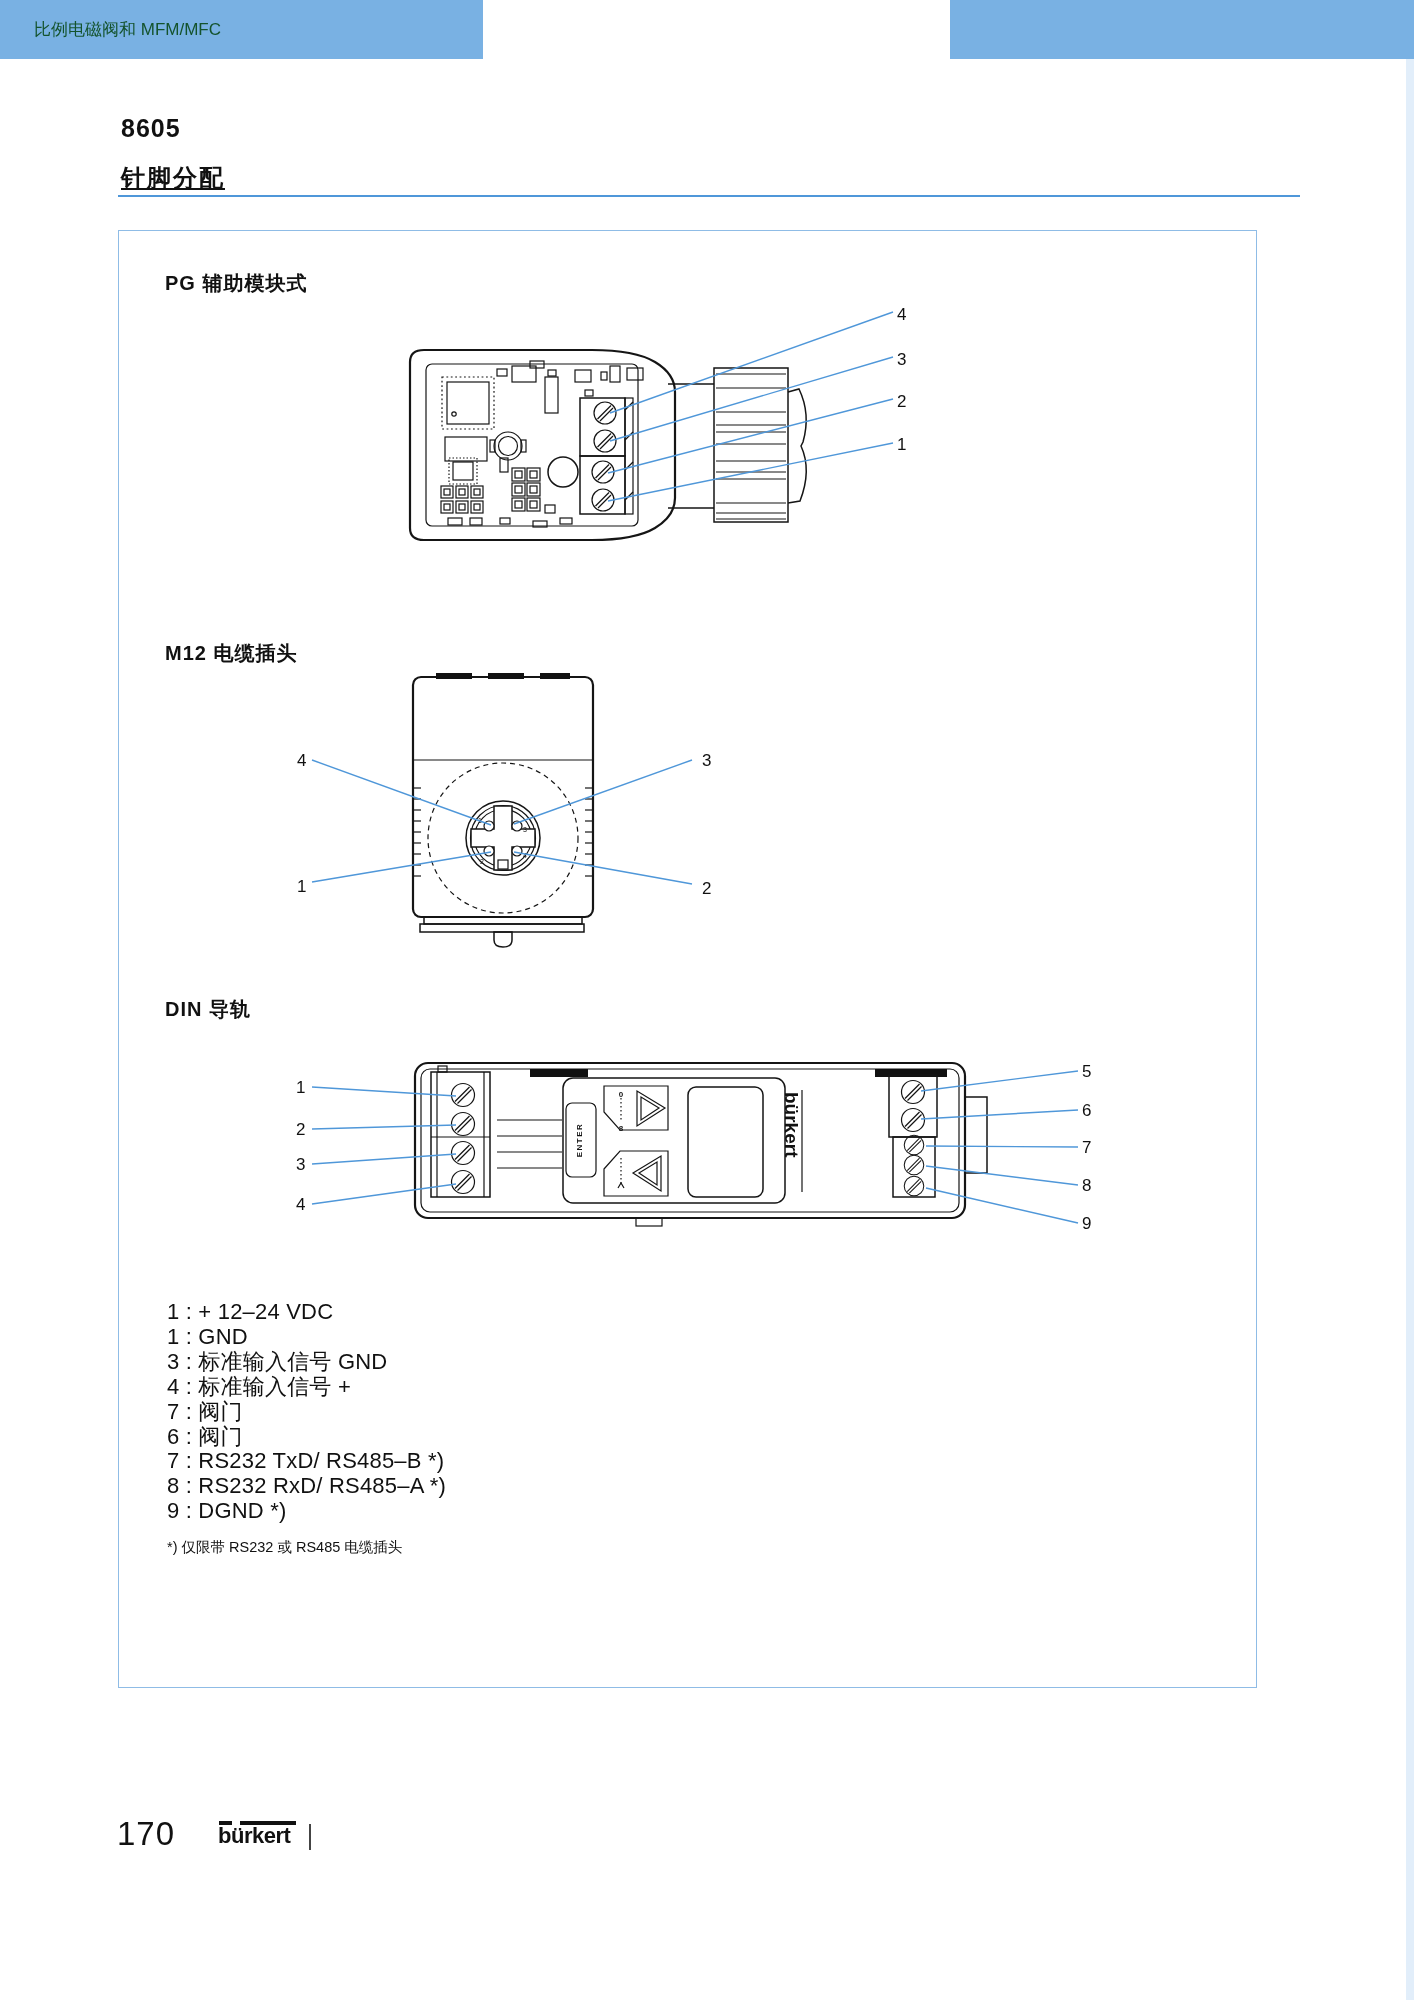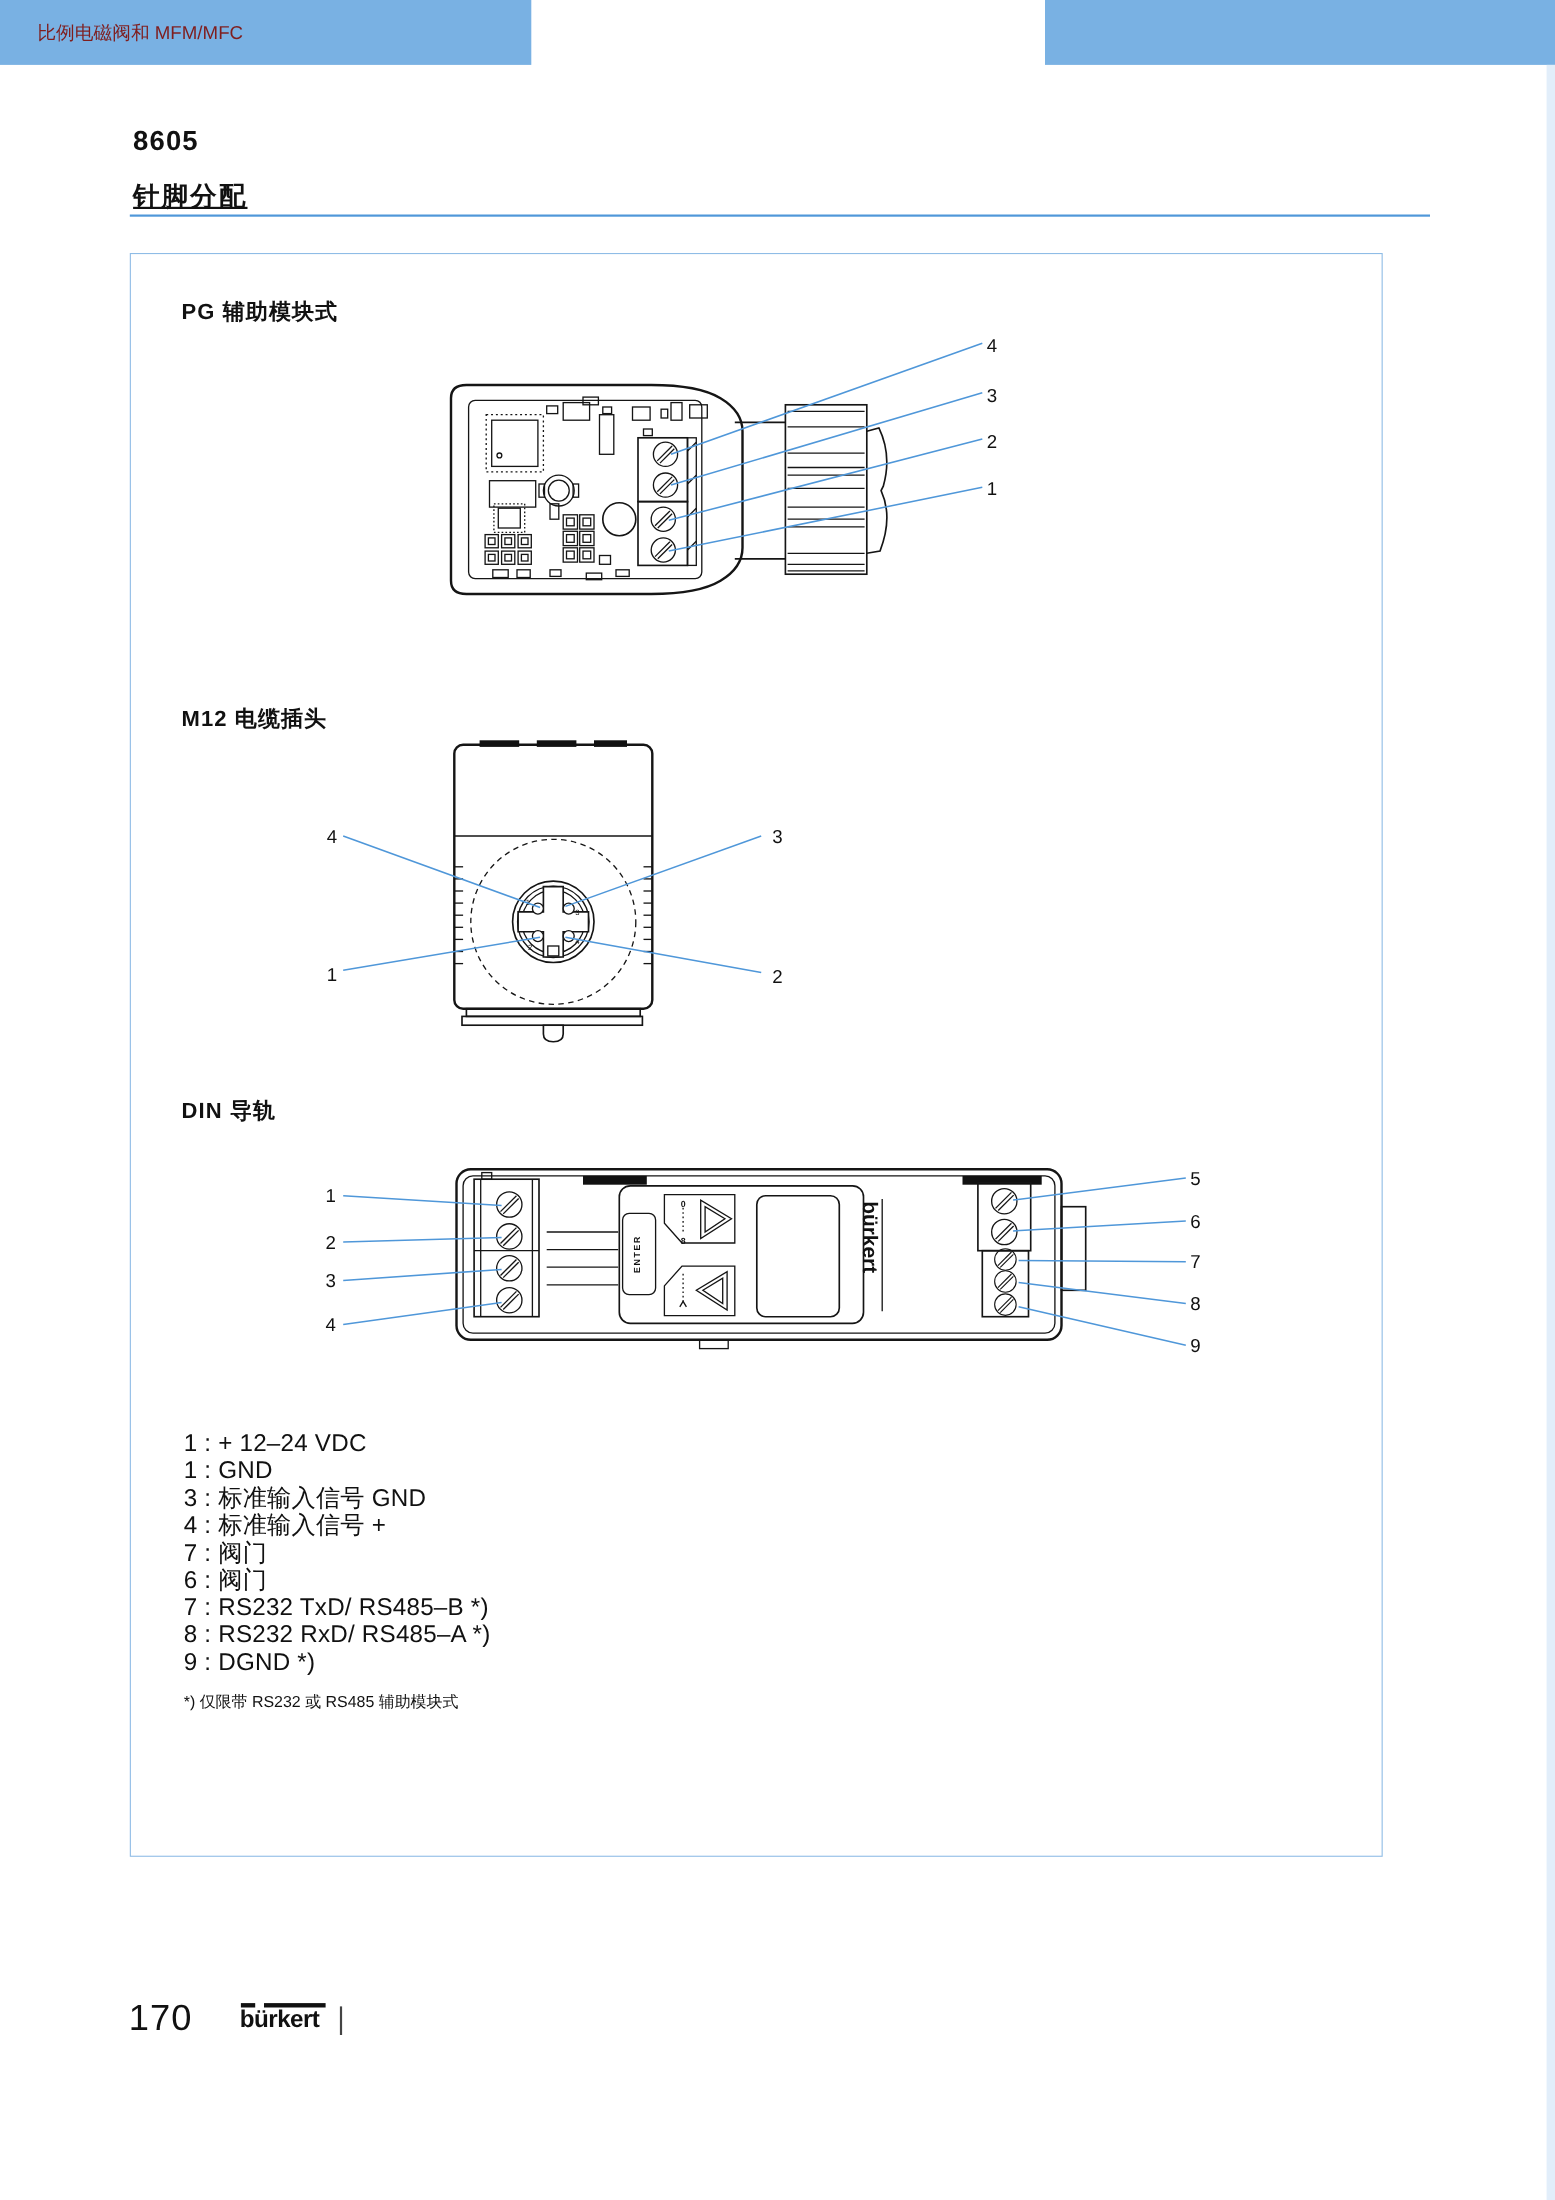--- a/index.html
+++ b/index.html
@@ -1,20 +1,20 @@
 <!DOCTYPE html>
 <html><head>
 <meta charset="utf-8">
 <style>
   html,body{margin:0;padding:0;background:#fff;}
   .page{position:relative;width:1414px;height:2000px;background:#ffffff;
         font-family:"Liberation Sans",sans-serif;color:#111;overflow:hidden;}
   .abs{position:absolute;}
   .bar{background:#79b1e3;}
-  .hdr-text{color:#7f1d1d;font-size:17px;line-height:59px;padding-left:34px;}
+  .hdr-text{color:#14532d;font-size:17px;line-height:59px;padding-left:34px;}
   .product{font-size:25px;font-weight:bold;letter-spacing:1px;}
   .sec-title{font-size:24px;font-weight:bold;letter-spacing:2px;}
   .rule{background:#4f97d9;height:2px;}
   .mainbox{border:1px solid #8fbce6;}
   .dlabel{font-size:20px;font-weight:bold;letter-spacing:1px;}
   .pinlist{font-size:22px;line-height:24.9px;letter-spacing:.2px;}
   .footnote{font-size:14.5px;}
   .pagenum{font-size:33px;letter-spacing:1px;}
   .brand{font-size:22px;font-weight:bold;letter-spacing:-.5px;}
   .brandbar{background:#111;height:3.5px;}
@@ -338,21 +338,21 @@
     <div>1 : + 12–24 VDC</div>
     <div>1 : GND</div>
     <div>3 : 标准输入信号 GND</div>
     <div>4 : 标准输入信号 +</div>
     <div>7 : 阀门</div>
     <div>6 : 阀门</div>
     <div>7 : RS232 TxD/ RS485–B *)</div>
     <div>8 : RS232 RxD/ RS485–A *)</div>
     <div>9 : DGND *)</div>
   </div>
-  <div class="abs footnote" style="left:167px;top:1538px;">*) 仅限带 RS232 或 RS485 辅助模块式</div>
+  <div class="abs footnote" style="left:167px;top:1538px;">*) 仅限带 RS232 或 RS485 电缆插头</div>
 
   <div class="abs pagenum" style="left:117px;top:1815px;">170</div>
   <div class="abs" style="left:218px;top:1823px;">
     <div class="brandbar abs" style="left:1px;top:-2px;width:13px;"></div>
     <div class="brandbar abs" style="left:22px;top:-2px;width:56px;"></div>
     <div class="brand">bürkert</div>
   </div>
   <div class="abs vbar" style="left:309px;top:1824px;"></div>
 
 </div>

